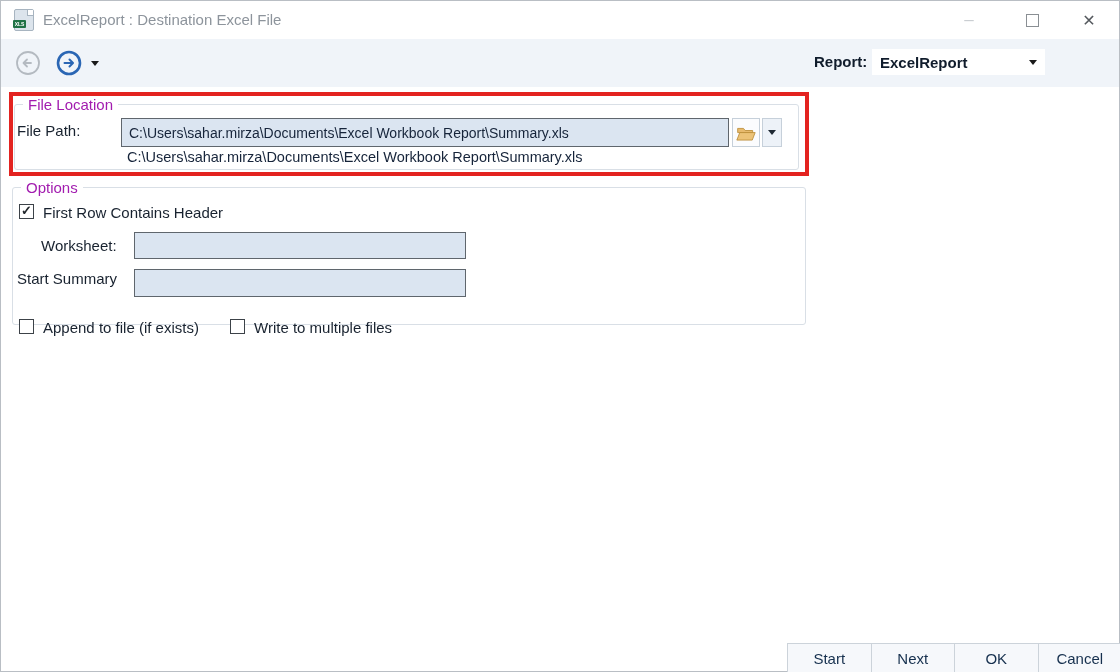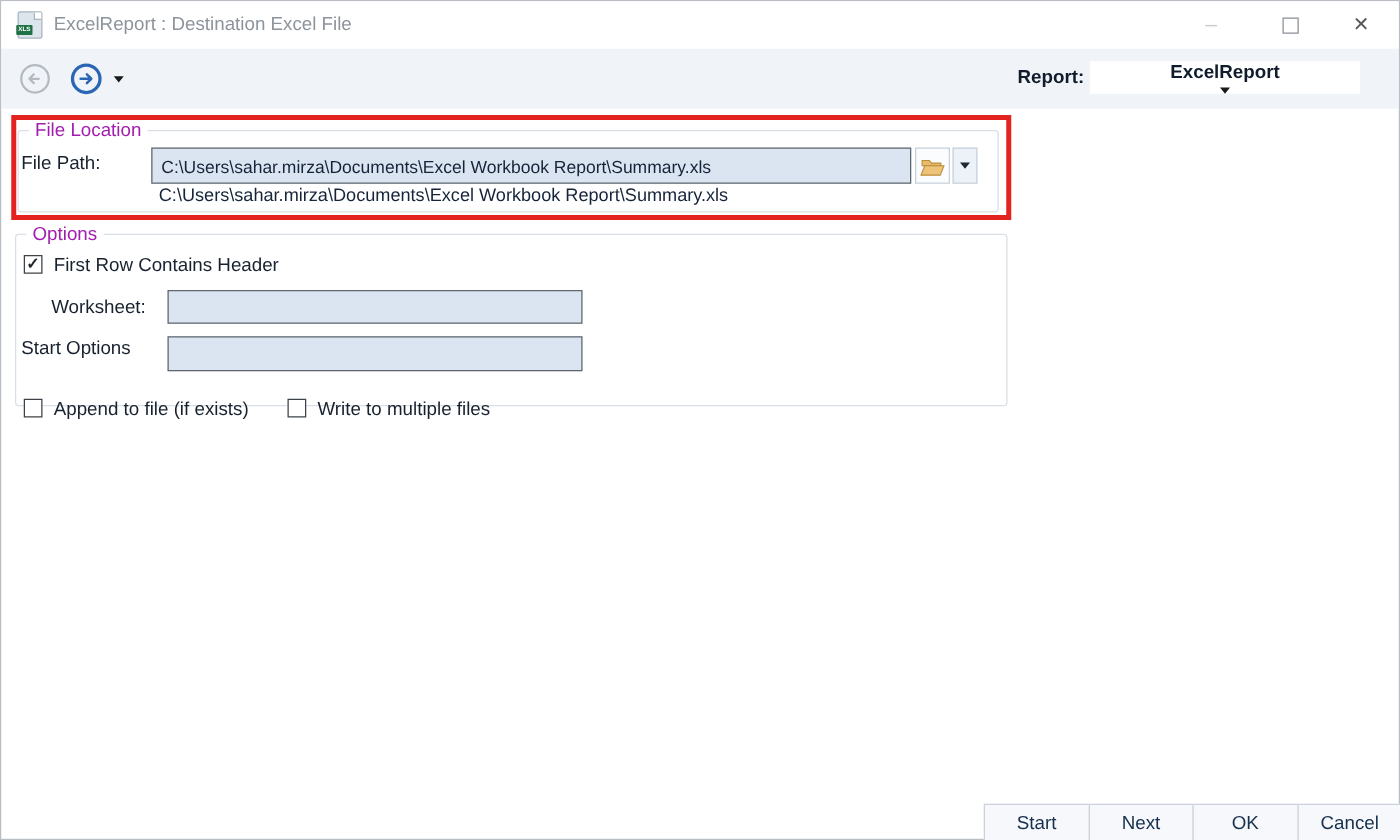--- a/index.html
+++ b/index.html
@@ -28,22 +28,22 @@
   
   .toolbar { position:absolute; left:0; top:38px; width:100%; height:48px; background:#f0f4f9; }
   .nav-btn { position:absolute; top:11px; width:26px; height:26px; }
   .nav-back { left:14px; }
   .nav-fwd  { left:55px; }
   .fwd-caret { position:absolute; left:90px; top:22px; width:0; height:0;
                border-left:4px solid transparent; border-right:4px solid transparent;
                border-top:5px solid #1a1a1a; }
   .editing-label { position:absolute; left:813px; top:14px; font-size:15px;
                    font-weight:600; color:#101c2c; }
-  .editing-combo { position:absolute; left:871px; top:10px; width:216px; height:26px;
-                   background:#fff; display:flex; align-items:center; padding:0 8px;flex-direction:column; }
+  .editing-combo { position:absolute; left:871px; top:10px; width:173px; height:26px;
+                   background:#fff; display:flex; align-items:center; padding:0 8px; }
   .editing-combo .val { font-size:15px; font-weight:600; color:#101c2c; flex:1; }
   .combo-caret { width:0; height:0; border-left:4px solid transparent;
                  border-right:4px solid transparent; border-top:5px solid #1a1a1a; }
 
   
   .red-rect { position:absolute; left:8px; top:91px; width:800px; height:84px;
               border:4px solid #e32320; pointer-events:none; z-index:30; }
 
   
   .group-box { position:absolute; border:1px solid #d9dfe6; border-radius:3px; background:#fff; }
@@ -138,21 +138,21 @@
 
   <div class="group-box gb-options">
     <span class="group-legend">Options</span>
   </div>
   <span class="checkbox checked" style="left:18px; top:203px;"></span>
   <span class="lbl" style="left:42px; top:203px;text-align:center;">First Row Contains Header</span>
 
   <span class="lbl" style="left:16px; top:236px;margin-left:24px;">Worksheet:</span>
   <input class="field-input" style="left: 133px; top: 231px; width: 332px; height: 27px;" value="">
 
-  <span class="lbl" style="left:16px; top:269px;">Start Options</span>
+  <span class="lbl" style="left:16px; top:269px;">Start Summary</span>
   <input class="field-input" style="left: 133px; top: 268px; width: 332px; height: 28px;" value="">
 
   <span class="checkbox" style="left:18px; top:318px;"></span>
   <span class="lbl" style="left:42px; top:318px;">Append to file (if exists)</span>
   <span class="checkbox" style="left:229px; top:318px;"></span>
   <span class="lbl" style="left:253px; top:318px;">Write to multiple files</span>
 
   <div class="footer">
     <button>Start</button>
     <button>Next</button>

